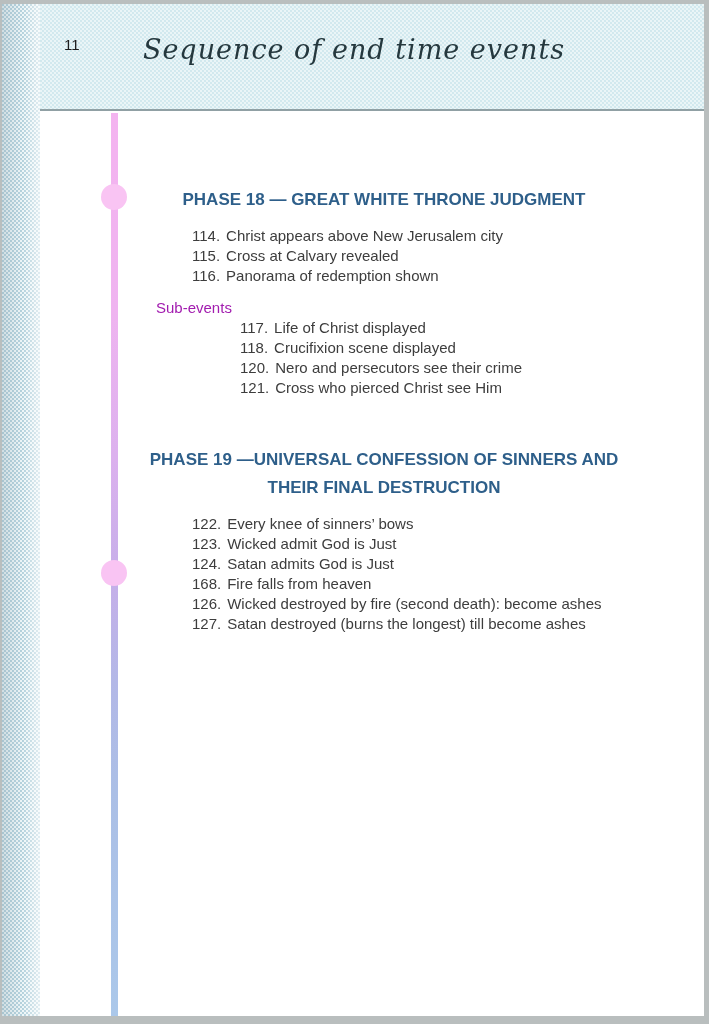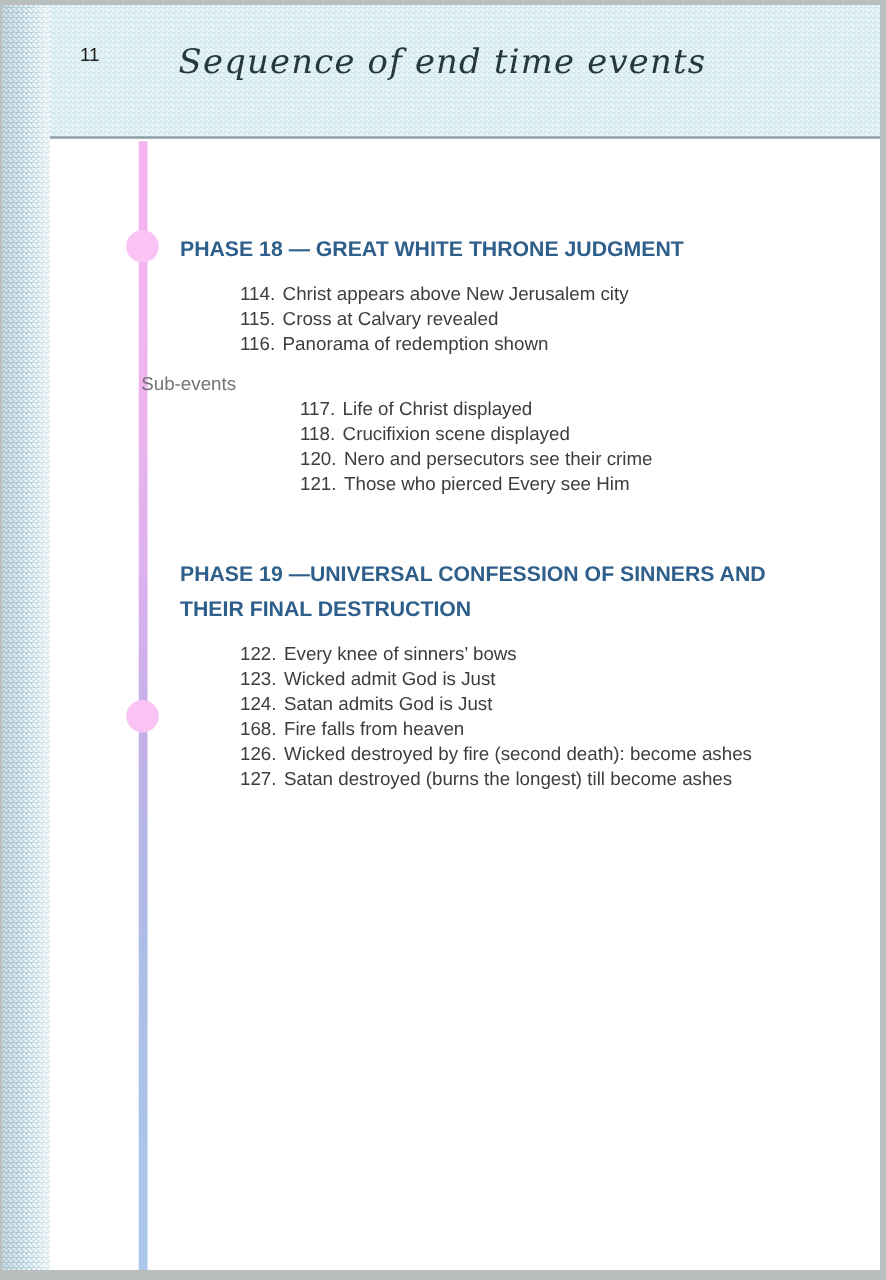--- a/index.html
+++ b/index.html
@@ -86,36 +86,37 @@
     padding-top:73px;
   }
 
   .phase-heading {
     margin-left:104px;
     width:480px;
     font-size:17px;
     font-weight:bold;
     line-height:28px;
     color:#2e5f8a;
+    text-align:center;
   }
   .event {
     margin-left:152px;
     font-size:15px;
     line-height:20px;
     color:#3d3d3d;
   }
   .event.first { margin-top:12px; }
   .event.sub { margin-left:200px; }
   .event .num { margin-right:6px;text-align:center; }
   .subevents-label {
-    margin-left:73px;
+    margin-left:116px;
     margin-top:11px;
     font-size:15px;
     line-height:21px;
-    color:#737373;
+    color:#a21caf;
   }
   .phase-gap { margin-top:48px; }
 </style>
 </head>
 <body>
 
 <div class="frame">
   <div class="page">
 
     <div class="side-strip"></div>
@@ -149,21 +150,21 @@
         <div class="event sub">
           <span class="num">117.</span><span>Life of Christ displayed</span>
         </div>
         <div class="event sub">
           <span class="num">118.</span><span>Crucifixion scene displayed</span>
         </div>
         <div class="event sub">
           <span class="num">120.</span><span>Nero and persecutors see their crime</span>
         </div>
         <div class="event sub">
-          <span class="num">121.</span><span>Those who pierced Every see Him</span>
+          <span class="num">121.</span><span>Cross who pierced Christ see Him</span>
         </div>
 
         <div class="phase-heading phase-gap">PHASE 19 —UNIVERSAL CONFESSION OF SINNERS AND THEIR FINAL DESTRUCTION</div>
 
         <div class="event first">
           <span class="num">122.</span><span>Every knee of sinners’ bows</span>
         </div>
         <div class="event">
           <span class="num">123.</span><span>Wicked admit God is Just</span>
         </div>

